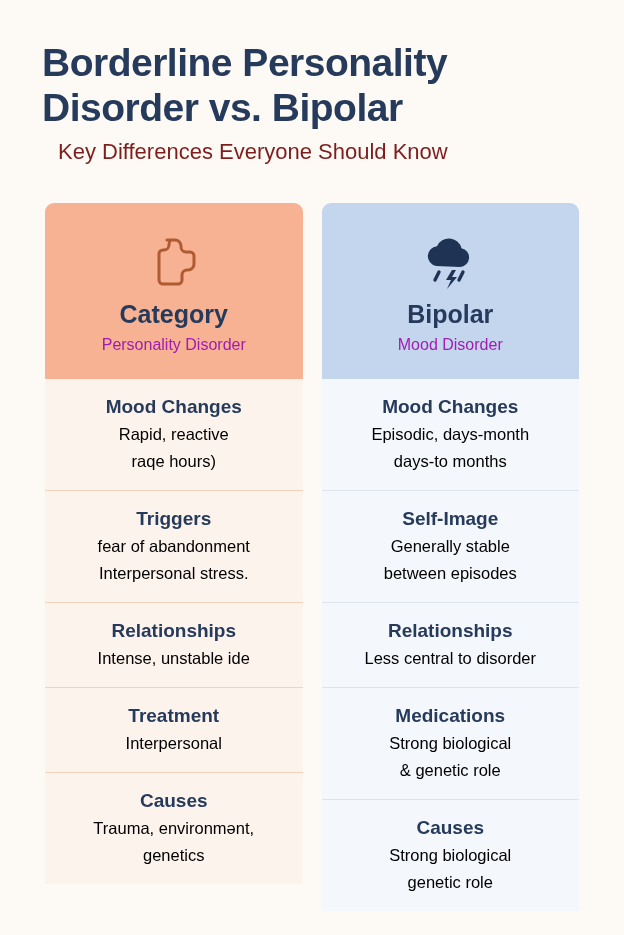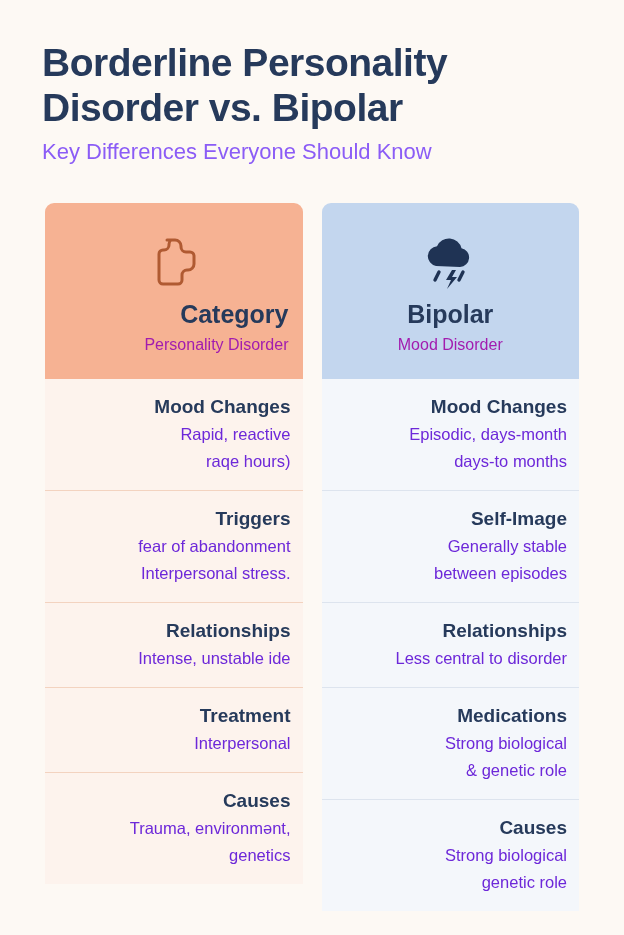--- a/index.html
+++ b/index.html
@@ -30,22 +30,22 @@
     font-size: 39px;
     line-height: 45px;
     font-weight: bold;
     color: #263a5b;
     letter-spacing: -0.5px;
     margin: 0;
   }
   .subtitle {
     font-size: 22px;
     line-height: 30px;
-    color: #8b5cf6;
-    margin: 7px 0 0 0;
+    color: #7f1d1d;
+    margin: 7px 0 0 16px;
     font-weight: normal;
   }
 
   
   .columns {
     position: absolute;
     top: 203px;
     left: 45px;
     width: 534px;
     display: flex;
@@ -53,21 +53,21 @@
   }
   .column {
     width: 258px;
     border-radius: 9px 9px 0 0;
     overflow: hidden;
   }
   .col-head {
     padding: 28px 14px 22px 14px;
     text-align: center;
   }
-  .col-head.left { background: #f6b293; text-align: right; }
+  .col-head.left { background: #f6b293; }
   .col-head.right { background: #c3d6ee; }
 
   .icon-wrap {
     height: 62px;
     display: flex;
     align-items: center;
     justify-content: center;
     margin-bottom: 6px;
   }
   .col-title {
@@ -81,37 +81,37 @@
     color: #a21caf;
     line-height: 24px;
     margin-top: 4px;
   }
 
   .col-body.left { background: #fdf3ed; }
   .col-body.right { background: #f4f7fb; }
 
   .row {
     padding: 15px 12px 16px 12px;
-    text-align: right;
+    text-align: center;
   }
   .row + .row {
     border-top: 1px solid transparent;
   }
   .col-body.left .row + .row { border-top: 1px solid #f3d3c0; }
   .col-body.right .row + .row { border-top: 1px solid #dde4ee; }
 
   .row-label {
     font-size: 19px;
     font-weight: bold;
     color: #263a5b;
     line-height: 26px;
   }
   .row-text {
     font-size: 16.5px;
-    color: #6d28d9;
+    color: #000000;
     line-height: 25px;
     margin-top: 2px;
   }
 </style>
 </head>
 <body>
 
 <div class="page">
 
   <div class="header">

